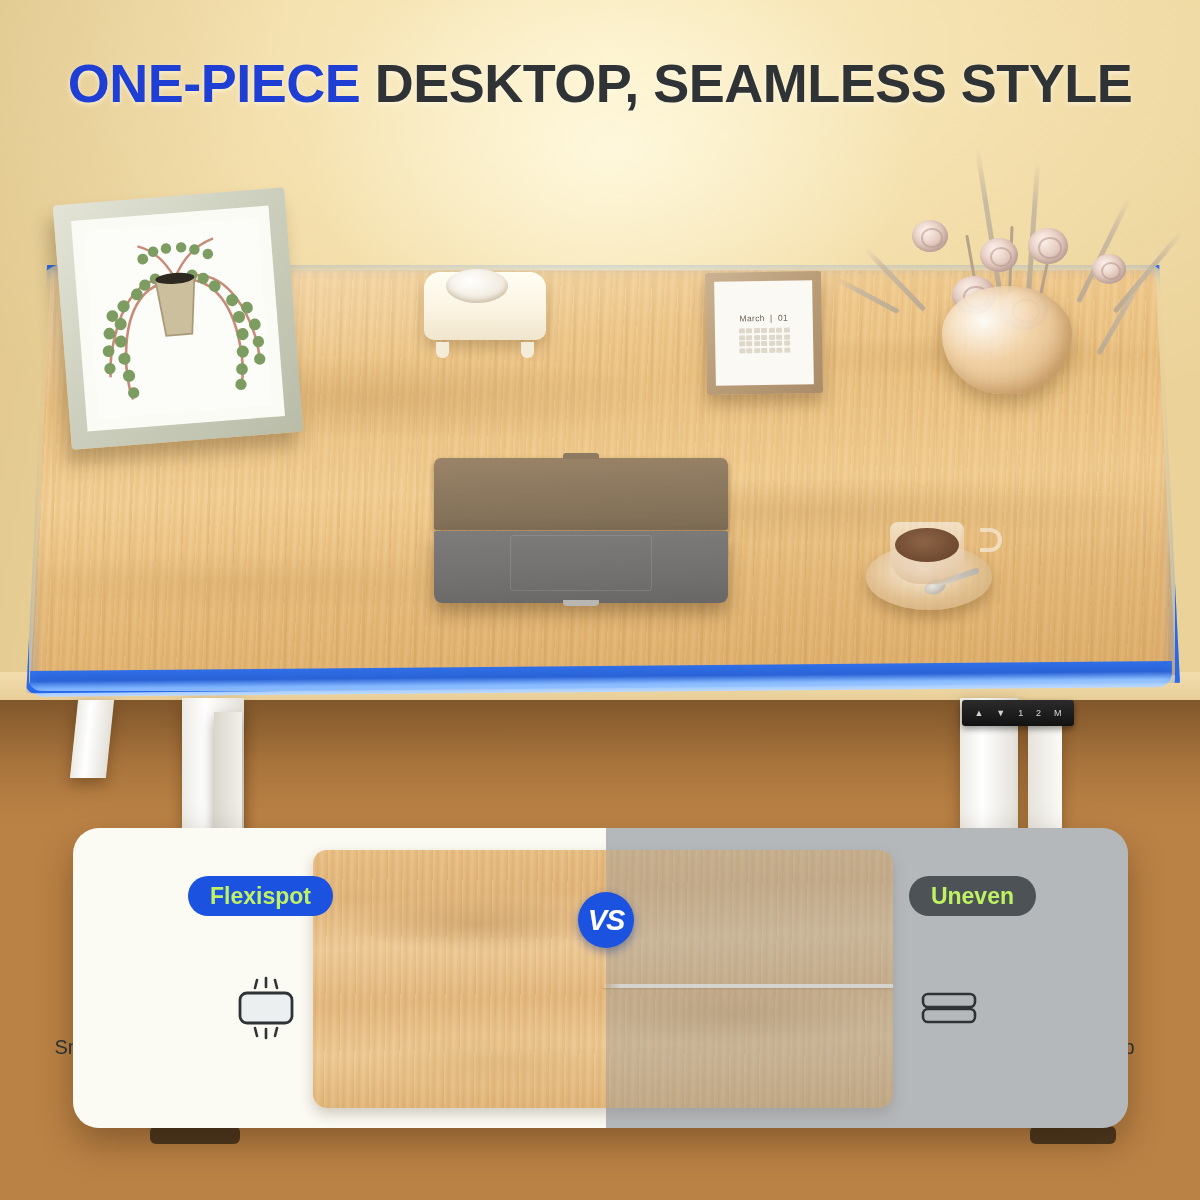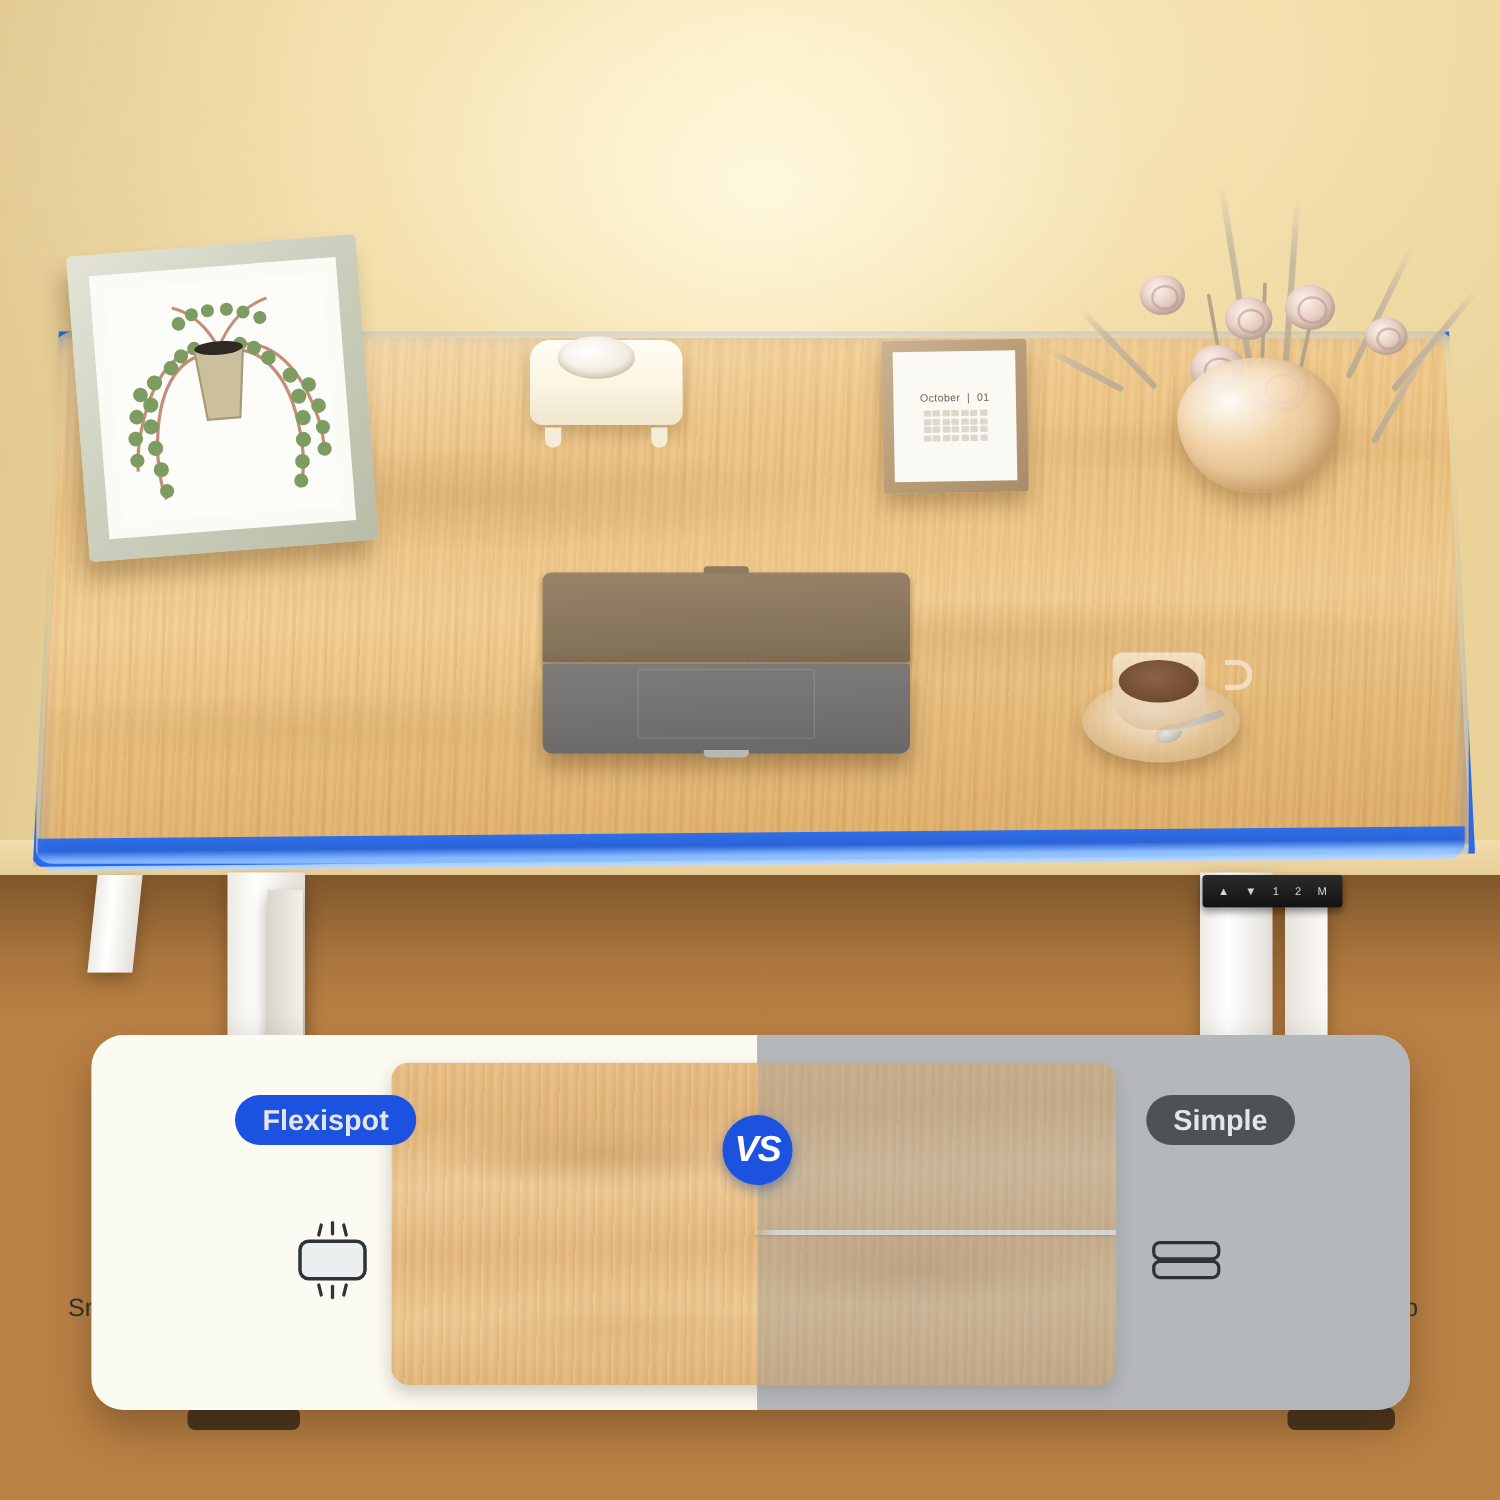--- a/index.html
+++ b/index.html
@@ -272,21 +272,21 @@
     box-shadow:0 1px 2px rgba(120,80,30,.3);
   }
   .cmp-grey-overlay {
     position:absolute; left:533px; top:0; width:522px; height:100%;
     background:rgba(150,155,160,.40); pointer-events:none;
   }
 
   .badge {
     position:absolute; display:inline-flex; align-items:center; justify-content:center;
     height:40px; padding:0 22px; border-radius:20px;
-    font-size:23px; font-weight:bold; color:#e5e5e5; white-space:nowrap;
+    font-size:23px; font-weight:bold; color:#bef264; white-space:nowrap;
   }
   .badge-flexispot { left:115px; top:48px; background:#1c52e0; }
   .badge-other     { right:92px;  top:48px; background:#4c5255; }
 
   .cmp-icon { position:absolute; width:86px; height:64px; }
   .icon-left  { left:150px; top:148px; }
   .icon-right { right:136px; top:148px; }
 
   .cmp-caption {
     position:absolute; width:290px; text-align:center;
@@ -310,20 +310,23 @@
 
   <div class="wall"></div>
   <div class="wall-shade"></div>
   <div class="wall-glow"></div>
   <div class="baseboard"></div>
 
   <div class="floor"></div>
   <div class="floor-shadow"></div>
 
   <div class="header">
+    <div class="headline">
+      <span class="hl-blue">ONE-PIECE</span><span> DESKTOP, SEAMLESS STYLE</span>
+    </div>
   </div>
 
   <div class="leg leg-l1"></div>
   <div class="leg leg-l2"></div>
   <div class="leg leg-l3"></div>
   <div class="leg leg-r2"></div>
   <div class="leg leg-r3"></div>
   <div class="foot-l"></div>
   <div class="foot-r"></div>
 
@@ -401,21 +404,21 @@
     <div class="humid-body"></div>
     <div class="humid-cap"></div>
     <div class="humid-foot" style="left:12px"></div>
     <div class="humid-foot" style="right:12px"></div>
   </div>
 
   <div class="obj calendar">
     <div class="cal-frame">
       <div class="cal-sheet">
         <div class="cal-title">
-          <span>October</span>
+          <span>March</span>
           <span>&nbsp;|&nbsp;</span>
           <span>01</span>
         </div>
         <div class="cal-grid">
           <i class="cal-cell"></i>
             <i class="cal-cell"></i>
             <i class="cal-cell"></i>
             <i class="cal-cell"></i>
             <i class="cal-cell"></i>
             <i class="cal-cell"></i>
@@ -496,21 +499,21 @@
     <div class="swatch">
       <div class="sw-knot-a"></div>
       <div class="sw-knot-b"></div>
       <div class="sw-knot-c"></div>
       <div class="seam"></div>
     </div>
 
     <div class="cmp-grey-overlay"></div>
 
     <div class="badge badge-flexispot">Flexispot</div>
-    <div class="badge badge-other">Simple</div>
+    <div class="badge badge-other">Uneven</div>
 
     <div class="cmp-icon icon-left">
       <svg viewBox="0 0 86 64" width="86" height="64">
         <g stroke="#2f3336" stroke-width="2.6" stroke-linecap="round" fill="none">
           <line x1="34" y1="4" x2="32" y2="12"></line>
           <line x1="43" y1="2" x2="43" y2="11"></line>
           <line x1="52" y1="4" x2="54" y2="12"></line>
           <line x1="34" y1="60" x2="32" y2="52"></line>
           <line x1="43" y1="62" x2="43" y2="53"></line>
           <line x1="52" y1="60" x2="54" y2="52"></line>

